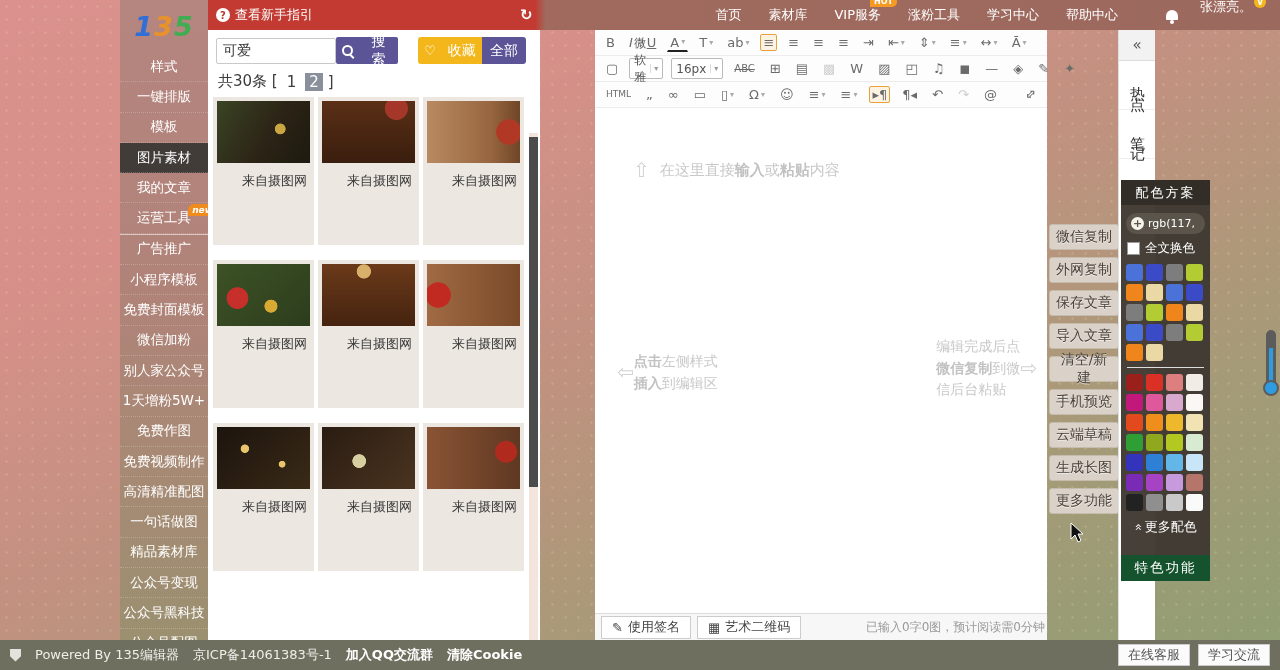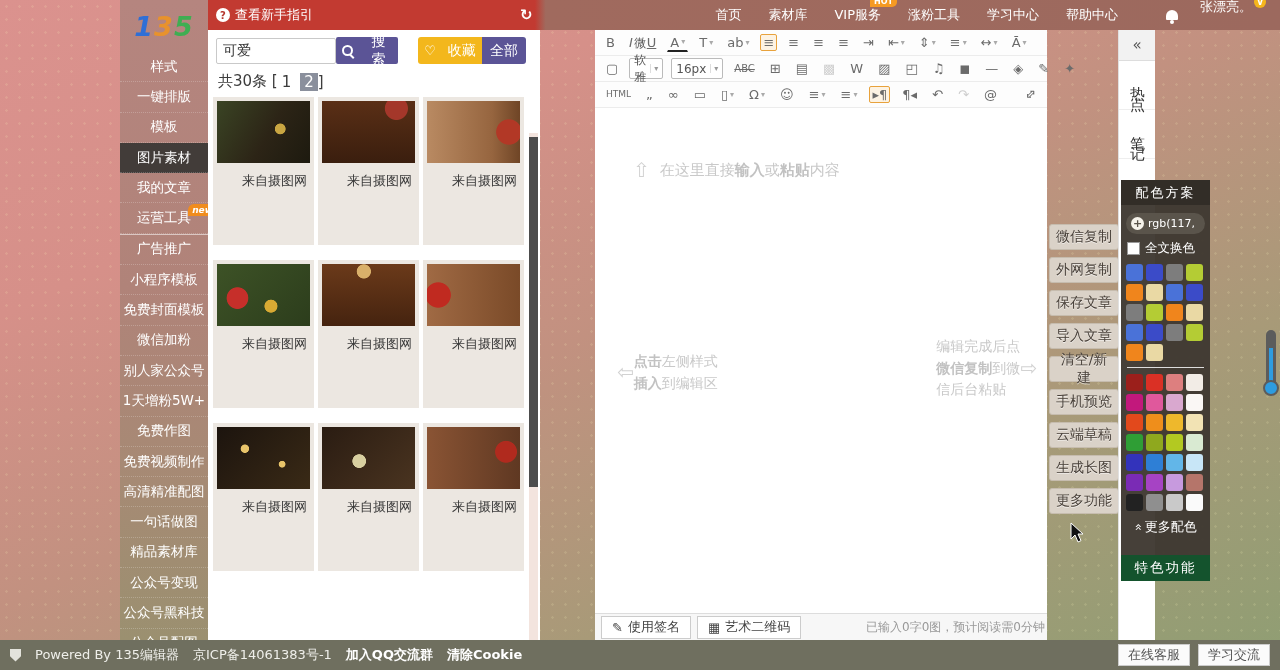--- a/index.html
+++ b/index.html
@@ -50,21 +50,21 @@
   .sinput{width:106px;height:24px;border:1px solid #c9c9c9;font-size:14px;padding:0 6px;color:#333;
     font-family:inherit;border-radius:2px}
   .btn{display:inline-flex;align-items:center;justify-content:center;height:27px;border:none;color:#fff;
     font-size:14px;cursor:pointer;font-family:inherit;gap:12px}
   .searchbtn{background:#5b5496;width:62px;border-radius:2px}
   .mag{width:7px;height:7px;border:2px solid #fff;border-radius:50%;position:relative;display:inline-block}
   .mag::after{content:"";position:absolute;width:2px;height:5px;background:#fff;left:7px;top:7px;transform:rotate(-45deg)}
   .favbtn{background:#f3b71c;margin-left:auto;width:64px;border-radius:3px 0 0 3px}
   .allbtn{background:#5b5496;width:44px;border-radius:0 3px 3px 0}
   .heart{font-size:13px}
-  .countrow{padding:2px 27px 6px 10px;font-size:15px;color:#3c3c3c;display:flex;align-items:center;}
+  .countrow{padding:2px 27px 6px 10px;font-size:15px;color:#3c3c3c;display:flex;align-items:center;gap:5px}
   .page{padding:0 4px;cursor:pointer}
   .page.active{background:#8a8f9c;color:#fff}
   .grid{display:grid;grid-template-columns:repeat(3,101px);gap:15px 4px;padding:0 4px 0 5px}
   .card{width:101px;height:148px;background:#ece7e1;cursor:pointer}
   .thumb{margin:4px 4px 0 4px;height:62px}
   .src{display:block;text-align:right;padding-right:7px;margin-top:9px;font-size:13px;color:#3a3a3a}
   .vscroll-track{position:absolute;right:2px;top:103px;width:9px;height:507px;background:#f3e4de}
   .vscroll-thumb{position:absolute;right:2px;top:107px;width:9px;height:350px;background:#4c4c4c;cursor:grab}
   
   .editor{left:595px;top:30px;width:452px;height:610px;background:#fff;z-index:2;display:flex;flex-direction:column}

